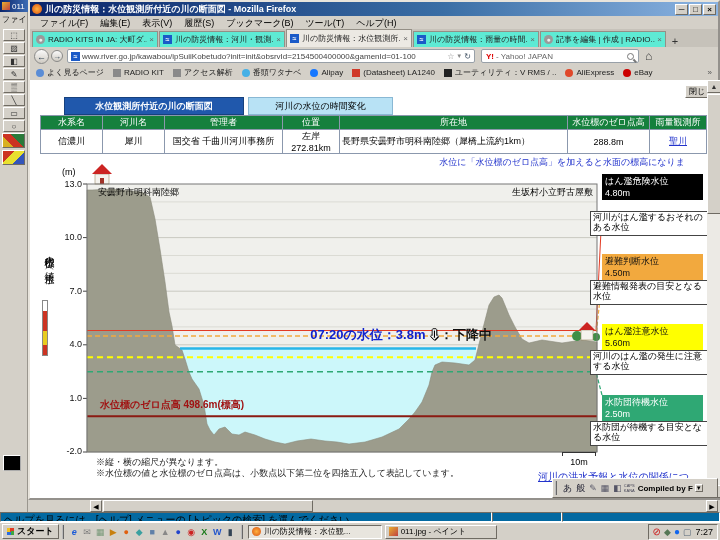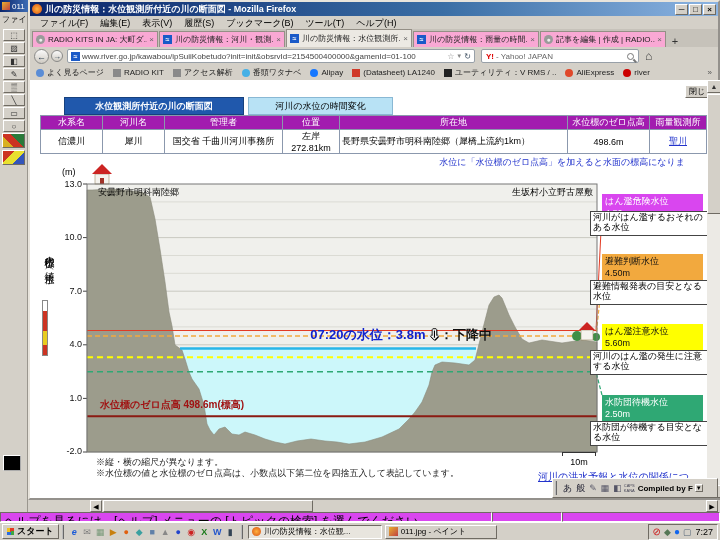--- a/index.html
+++ b/index.html
@@ -11,21 +11,21 @@
 .sunken{border:1px solid;border-color:#6f6b63 #fff #fff #6f6b63}
 .ellip{white-space:nowrap;overflow:hidden;text-overflow:ellipsis}
 .nw{white-space:nowrap}
 
 #ffwin{left:28px;top:0;width:692px;height:500px;background:#d4d0c8;border:2px outset #e8e4dc}
 #titlebar{left:0;top:0;width:100%;height:14px;background:linear-gradient(90deg,#0a246a,#3a6ea5 60%,#8cb4e2);color:#fff;display:flex;align-items:center;padding:0 2px;font-weight:bold}
 .winbtn{width:13px;height:11px;font-size:8px;line-height:9px;text-align:center;color:#000;margin-left:1px}
 #menubar{left:0;top:14px;width:100%;height:15px;display:flex;align-items:center;padding-left:4px}
 #menubar span{padding:0 6px}
 #tabstrip{left:0;top:27px;width:100%;height:18px;background:#c6c2ba;display:flex;align-items:flex-end;padding-left:2px}
-.tab{width:126px;height:16px;margin-right:1px;background:#f9a8d4;border:1px solid #948f86;border-bottom:none;display:flex;align-items:center;padding:0 3px;font-size:8px;color:#222}
+.tab{width:126px;height:16px;margin-right:1px;background:#5eead4;border:1px solid #948f86;border-bottom:none;display:flex;align-items:center;padding:0 3px;font-size:8px;color:#222}
 .tab.active{height:18px;background:#ece9e3}
 .tab .lbl{flex:1;white-space:nowrap;overflow:hidden}
 .tab .x{color:#666;padding-left:2px}
 .fav{display:inline-block;width:9px;height:9px;margin-right:3px;flex:none;text-align:center;font-size:7px;line-height:9px}
 .fav.river{background:#1a5ac8;color:#fff;font-weight:bold}
 .fav.blog{background:#9a9a9a;border-radius:50%;color:#eee}
 #navbar{left:0;top:45px;width:100%;height:18px;display:flex;align-items:center;padding:0 4px}
 .navcirc{border-radius:50%;background:linear-gradient(#fafafa,#cfcbc3);border:1px solid #8a8a88;color:#345;text-align:center;flex:none}
 #urlbar{display:flex;align-items:center;background:#fff;border:1px solid #98a0a8;border-radius:2px;height:14px;width:408px;margin-left:4px;padding:0 3px;font-size:8px}
 #urlbar input{border:none;outline:none;flex:1;font-size:8px;color:#444;font-family:"Liberation Sans",sans-serif;background:transparent}
@@ -35,31 +35,31 @@
 #bmbar{left:0;top:63px;width:100%;height:15px;display:flex;align-items:center;padding:0 6px;font-size:8px;color:#222}
 .bm{display:flex;align-items:center;margin-right:9px;white-space:nowrap}
 .bmic{display:inline-block;width:8px;height:8px;margin-right:3px;flex:none}
 
 #content{left:0;top:78px;width:677px;height:418px;background:#fff;overflow:hidden}
 #vscroll{left:677px;top:78px;width:14px;height:418px;background:#eceae5}
 .sbtn{width:14px;height:13px;font-size:7px;text-align:center;line-height:12px;color:#333}
 .viewtab{font-weight:bold;text-align:center;line-height:17px;font-size:9px}
 #infotable{position:absolute;left:10px;top:35px;border-collapse:collapse;table-layout:fixed;font-size:9px}
 #infotable td,#infotable th{border:1px solid #8b98ad;padding:0 2px;text-align:center;overflow:hidden}
-#infotable th{background:#a21caf;color:#fff;font-weight:normal;height:13px}
+#infotable th{background:#15803d;color:#fff;font-weight:normal;height:13px}
 .lvl{left:572px;width:101px;height:26px;padding:1px 3px;font-size:9px;line-height:12px}
 .lvldesc{left:560px;width:121px;height:25px;background:#fff;border:1px solid #444;font-size:9px;line-height:10px;padding:0 2px;overflow:hidden}
 .ticklab{width:24px;text-align:right;font-size:9px;color:#111}
 .bluetxt{color:#2233cc}
 #wltext{font-size:13px;font-weight:bold;white-space:nowrap}
 #wltext .arr{color:#fff;text-shadow:-1px 0 #000,1px 0 #000,0 -1px #000,0 1px #000,1px 1px #000}
 
 #paintstrip{left:0;top:0;width:28px;height:512px;background:#d4d0c8;border-right:1px solid #9a968e}
 .ptool{width:22px;height:12px;margin:1px auto;text-align:center;font-size:8px;line-height:11px;color:#333;background:#d4d0c8}
-#paintstatus{left:0;top:512px;width:720px;height:10px;background:#d946ef;display:flex;font-size:12px}
+#paintstatus{left:0;top:512px;width:720px;height:10px;background:#0369a1;display:flex;font-size:10px}
 #hscroll{left:28px;top:500px;width:692px;height:12px;background:#d4d0c8}
 
 #taskbar{left:0;top:522px;width:720px;height:18px;background:#d4d0c8;border-top:1px solid #fff;display:flex;align-items:center;padding:0 2px}
 .qlic{width:13px;text-align:center;font-size:9px;flex:none}
 .taskbtn{height:14px;display:flex;align-items:center;font-size:8px;padding:0 3px;margin-right:3px;overflow:hidden;white-space:nowrap}
 #imebar{left:552px;top:478px;width:166px;height:20px;background:#d4d0c8;display:flex;align-items:center;padding:0 2px;font-size:9px}
 .imebtn{padding:0 2px;color:#223}
 </style>
 </head>
 <body>
@@ -177,21 +177,21 @@
       <span class="bm">
           <span class="bmic" style="background:#222"></span>
           <span>ユーティリティ：V RMS / ..</span>
         </span>
       <span class="bm">
           <span class="bmic" style="background:#e0482a;border-radius:50%"></span>
           <span>AliExpress</span>
         </span>
       <span class="bm">
           <span class="bmic" style="background:#cc0000;border-radius:50%"></span>
-          <span>river</span>
+          <span>eBay</span>
         </span>
       <span style="margin-left:auto;color:#555">»</span>
     </div>
 
     <div id="content" class="abs">
       <div class="abs raised chrome" style="left:655px;top:5px;width:24px;height:13px;font-size:8px;text-align:center;line-height:11px;overflow:hidden">閉じる</div>
 
       <div class="abs viewtab" style="left:218px;top:17px;width:145px;height:18px;background:#b8e2f5;color:#000;border:1px solid #89b8d4;font-weight:normal">河川の水位の時間変化</div>
       <div class="abs viewtab" style="left:34px;top:17px;width:180px;height:18px;background:#2058ac;color:#fff;border:1px solid #16417e">水位観測所付近の川の断面図</div>
 
@@ -214,21 +214,21 @@
           <th>所在地</th>
           <th>水位標のゼロ点高</th>
           <th>雨量観測所</th>
         </tr>
         <tr>
           <td>信濃川</td>
           <td>犀川</td>
           <td>国交省 千曲川河川事務所</td>
           <td>左岸272.81km</td>
           <td style="text-align:left">長野県安曇野市明科南陸郷（犀橋上流約1km）</td>
-          <td>498.6m</td>
+          <td>288.8m</td>
           <td style="color:#2233cc;text-decoration:underline">聖川</td>
         </tr>
       </tbody>
         </table>
 
       <div class="abs bluetxt" style="left:368px;top:76px;width:287px;text-align:right;font-size:9px">水位に「水位標のゼロ点高」を加えると水面の標高になりま</div>
 
       <div class="abs" style="left:32px;top:87px;font-size:9px">(m)</div>
       <div class="abs ticklab" style="left:28px;top:99px">13.0</div>
       <div class="abs ticklab" style="left:28px;top:152px">10.0</div>
@@ -302,21 +302,21 @@
       </svg>
 
       <div class="abs" style="left:68px;top:106px;font-size:9px">安曇野市明科南陸郷</div>
       <div class="abs" style="left:388px;top:106px;width:175px;text-align:right;font-size:9px">生坂村小立野古屋敷</div>
       <div id="wltext" class="abs" style="left:182px;top:246px;width:280px;text-align:right">
         <span style="color:#1122cc">07:20の水位：3.8m</span>
         <span class="arr">⇩</span><span style="color:#111">：下降中</span>
       </div>
       <div class="abs" style="left:70px;top:318px;color:#a01212;font-weight:bold;font-size:10px">水位標のゼロ点高 498.6m(標高)</div>
 
-      <div class="abs lvl" style="top:114px;background:#d946ef;color:#fff">
+      <div class="abs lvl" style="top:94px;background:#000000;color:#fff">
         <div>はん濫危険水位</div>
           <div>4.80m</div>
       </div>
       <div class="abs lvldesc" style="top:131px">河川がはん濫するおそれのある水位</div>
       <div class="abs lvl" style="top:174px;background:#f2a93e;color:#111">
         <div>避難判断水位</div>
           <div>4.50m</div>
       </div>
       <div class="abs lvldesc" style="top:200px">避難情報発表の目安となる水位</div>
       <div class="abs lvl" style="top:244px;background:#ffff00;color:#111">

